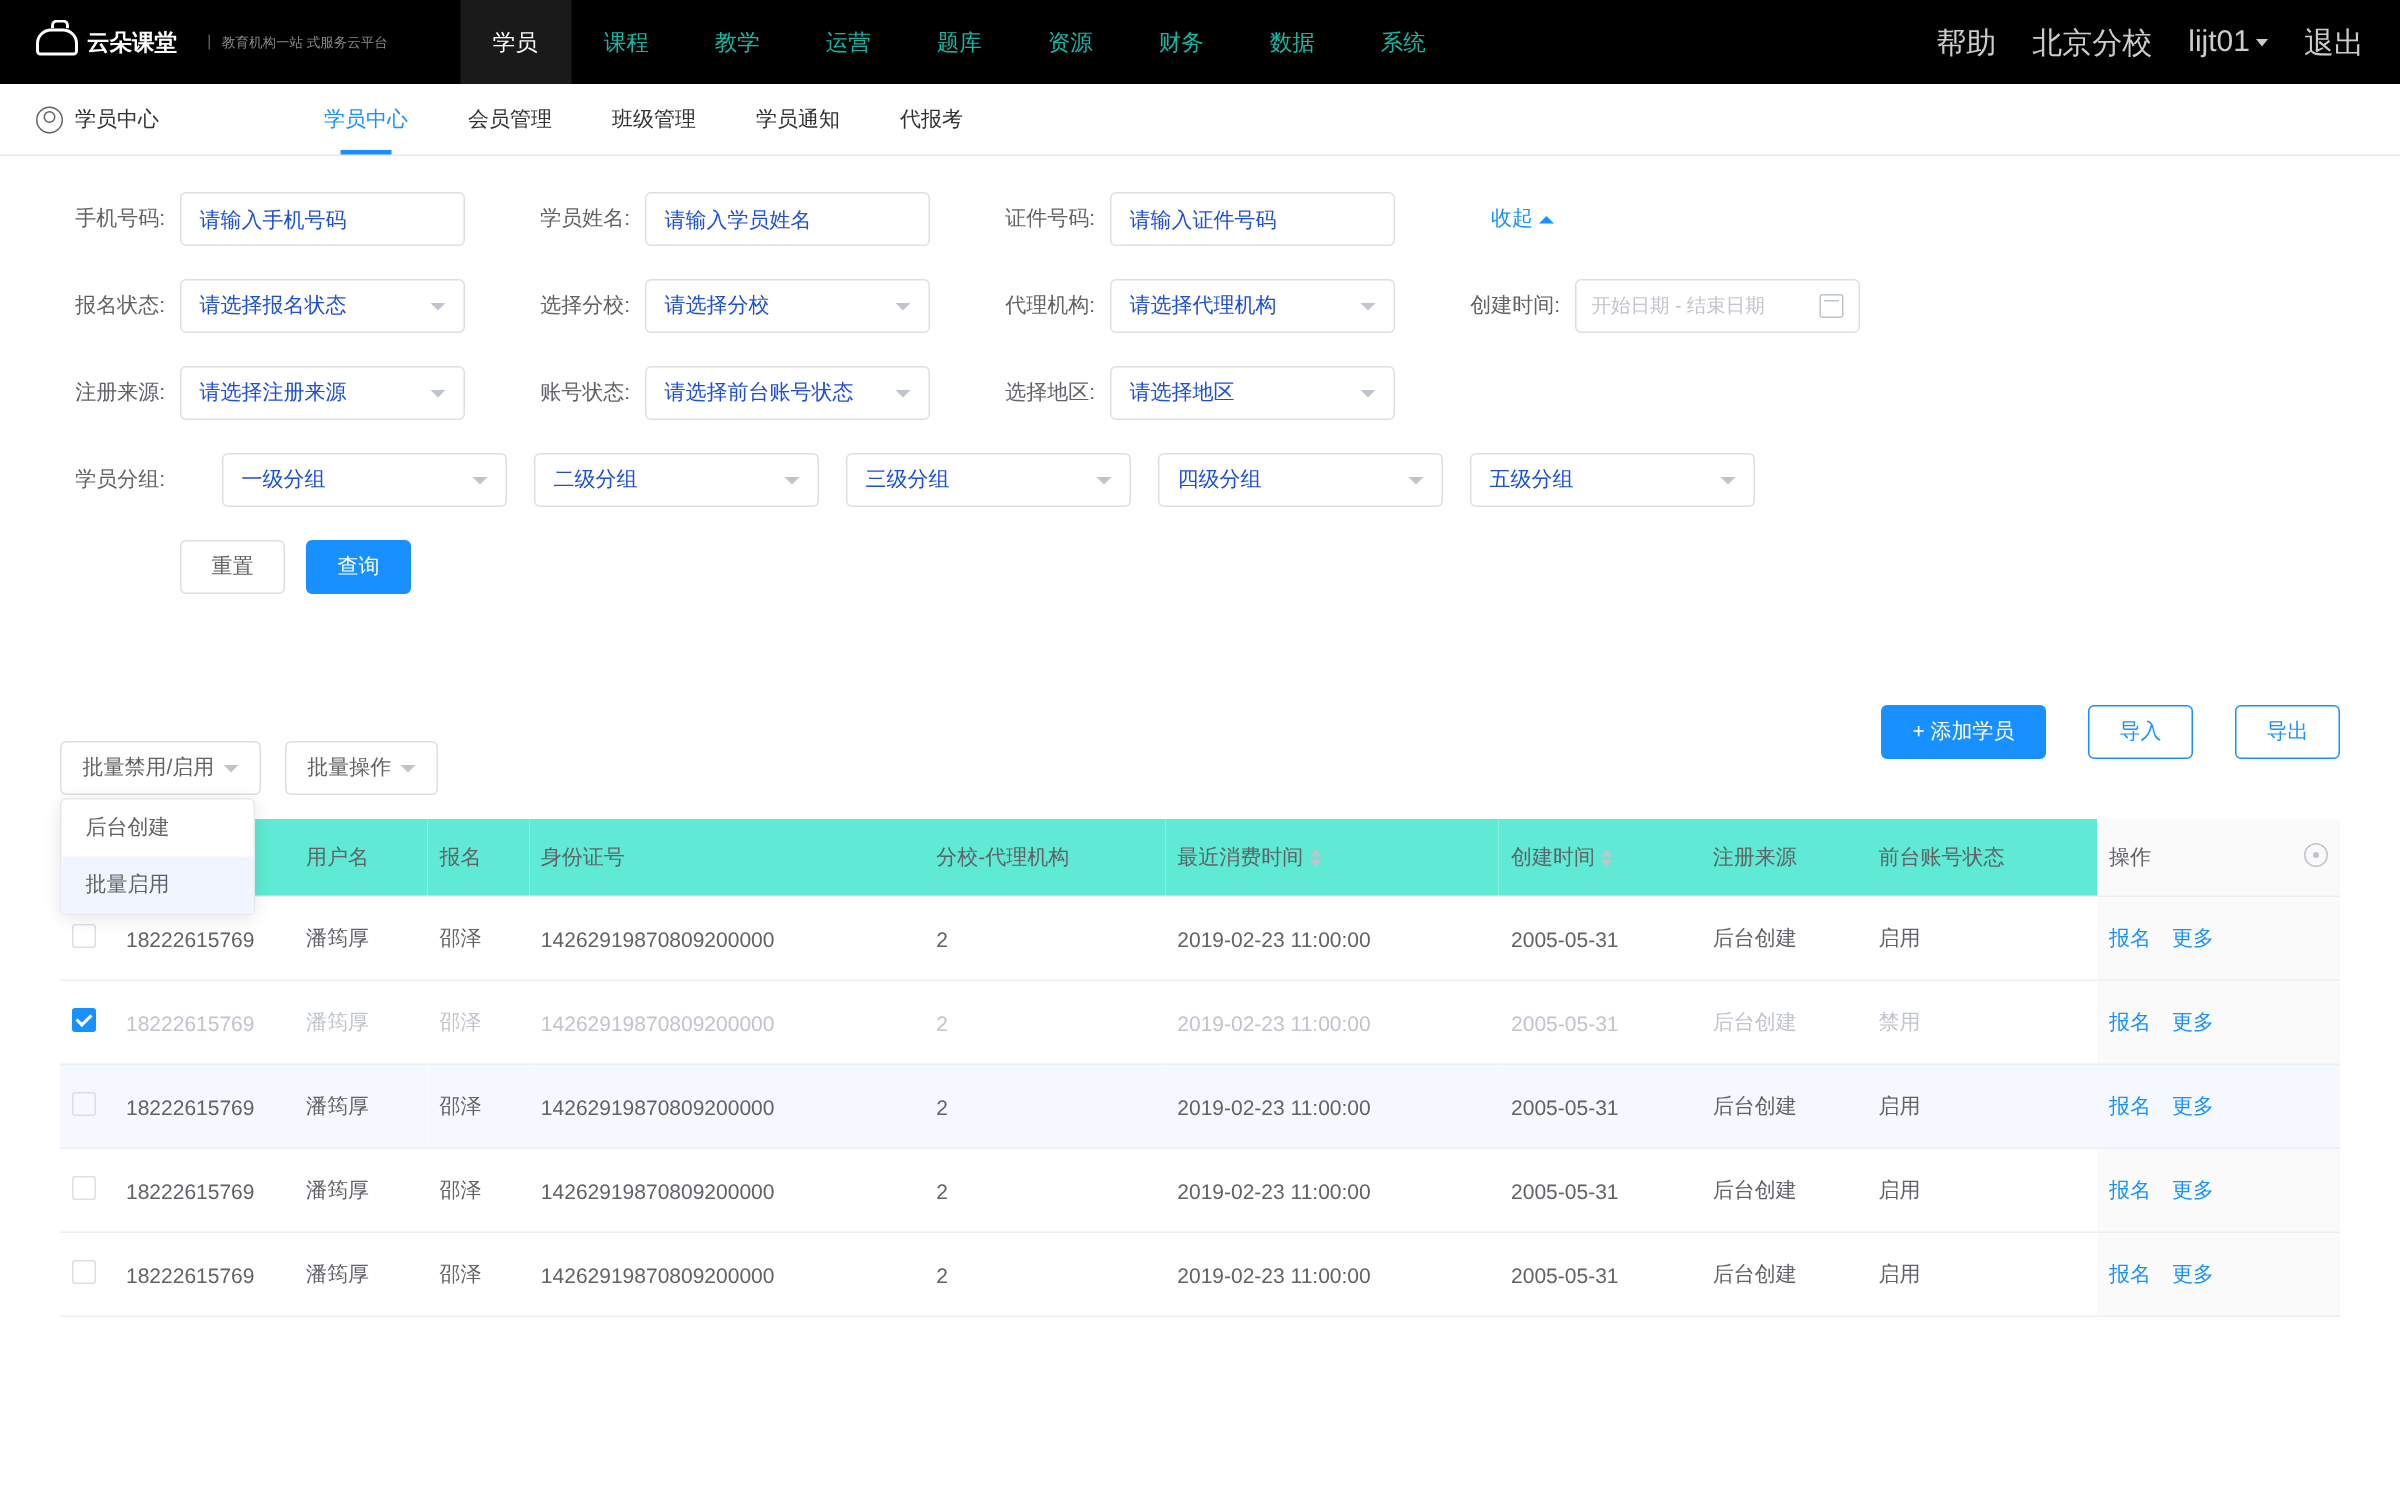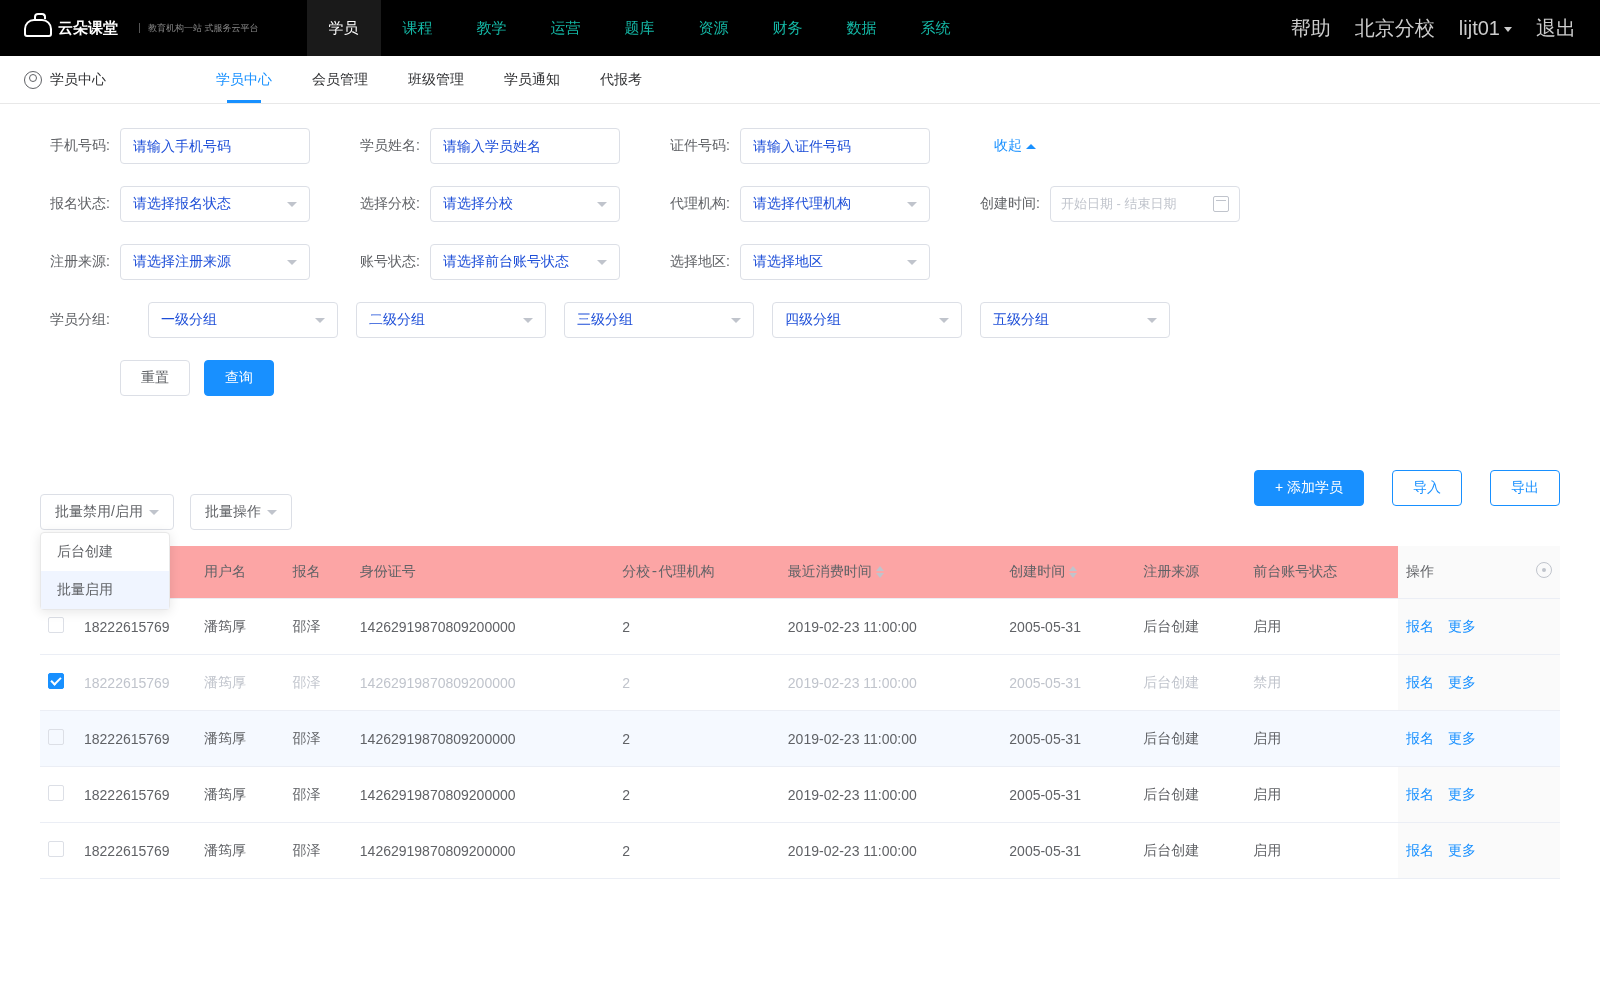--- a/index.html
+++ b/index.html
@@ -54,21 +54,21 @@
     .toolbar-left { display: flex; gap: 16px; position: relative; margin-top: 48px; }
     .dropdown-btn { height: 36px; padding: 0 14px; border: 1px solid #dcdfe6; border-radius: 4px; background: #fff; cursor: pointer; display: flex; align-items: center; gap: 6px; color: #606266; font-size: 14px; }
     .dropdown-menu { position: absolute; top: 38px; left: 0; width: 130px; background: #fff; border: 1px solid #e8e8e8; border-radius: 4px; box-shadow: 0 2px 12px rgba(0,0,0,0.1); z-index: 10; }
     .dropdown-item { padding: 10px 16px; cursor: pointer; color: #606266; }
     .dropdown-item.hover { background: #f0f5ff; }
     .toolbar-right { display: flex; gap: 14px; }
     .btn-outline-primary { border-color: #1890ff; color: #1890ff; }
     
     .table-wrap { padding: 0 40px; }
     table { width: 100%; border-collapse: collapse; }
-    thead { background: #fca5a5; font-family: Liberation Mono, monospace; }
+    thead { background: #5eead4; }
     th { text-align: left; padding: 16px 8px; color: #606266; font-weight: 500; border-bottom: 1px solid #ebeef5; font-size: 14px; }
     td { padding: 18px 8px; border-bottom: 1px solid #ebeef5; color: #606266; font-size: 14px; }
     tr.selected td, tr.disabled td { color: #c0c4cc; }
     tr.highlight td { background: #f5f9ff; }
     .checkbox { width: 16px; height: 16px; border: 1px solid #dcdfe6; border-radius: 2px; display: inline-block; cursor: pointer; position: relative; }
     .checkbox.checked { background: #1890ff; border-color: #1890ff; }
     .checkbox.checked::after { content: ""; position: absolute; left: 4px; top: 1px; width: 4px; height: 8px; border: solid #fff; border-width: 0 2px 2px 0; transform: rotate(45deg); }
     .sort-icon { display: inline-flex; flex-direction: column; margin-left: 4px; gap: 2px; vertical-align: middle; }
     .sort-up { width: 0; height: 0; border-left: 4px solid transparent; border-right: 4px solid transparent; border-bottom: 5px solid #c0c4cc; }
     .sort-down { width: 0; height: 0; border-left: 4px solid transparent; border-right: 4px solid transparent; border-top: 5px solid #c0c4cc; }

